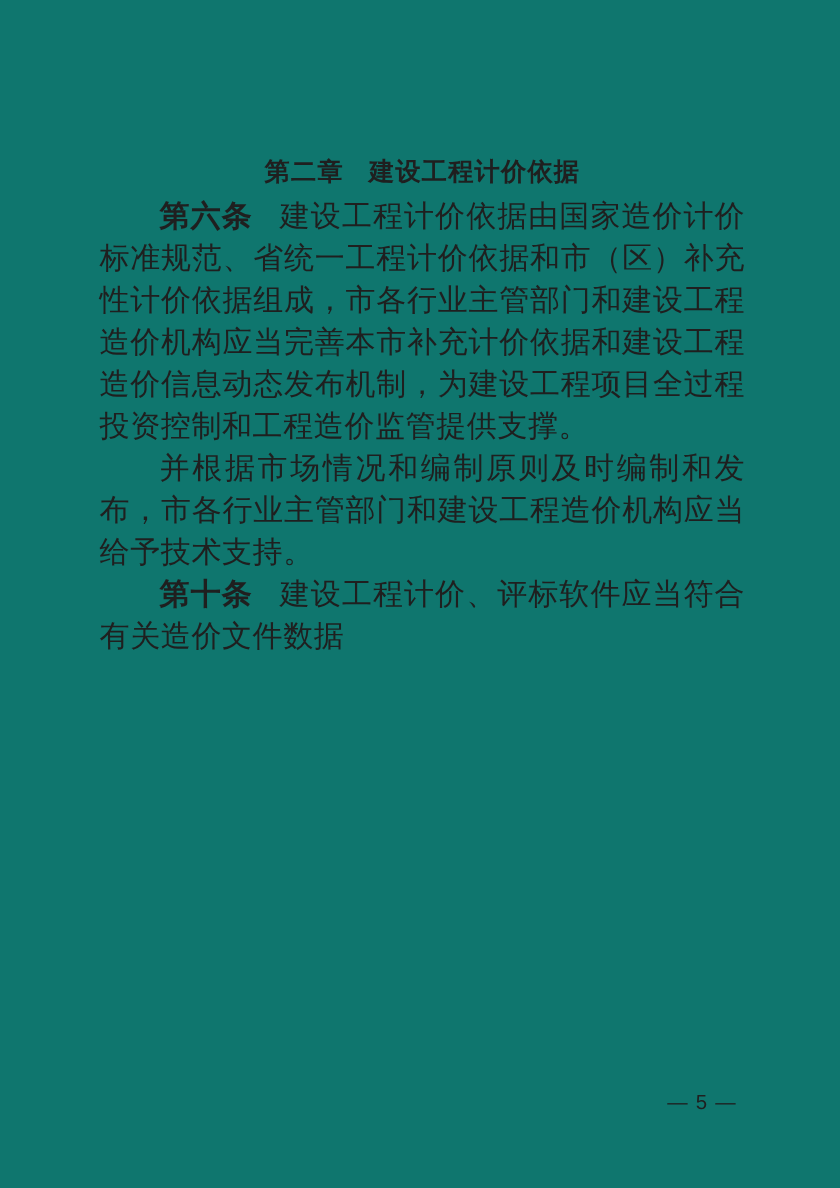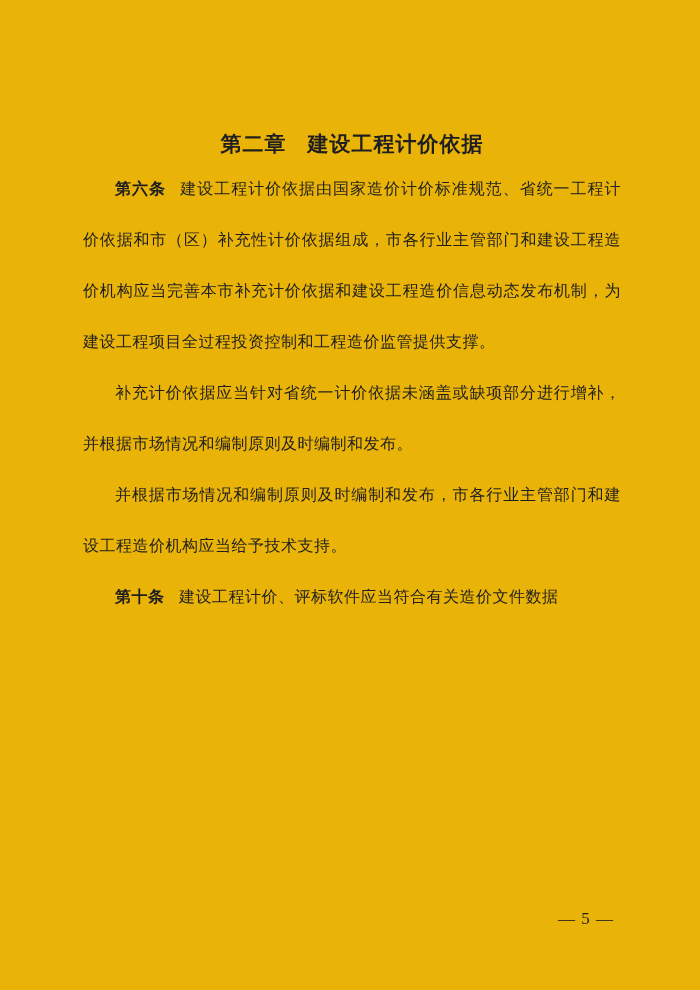--- a/index.html
+++ b/index.html
@@ -1,23 +1,23 @@
 <!DOCTYPE html>
 <html><head>
 <meta charset="utf-8">
 <style>
   html, body { margin: 0; padding: 0; }
   body { background: #ffffff; }
   .page {
     position: relative;
     width: 700px;
     height: 990px;
-    background: #eab308;
+    background: #0f766e;
     color: #1f1f1f;
-    font-family: Liberation Serif, serif;
+    font-family: Liberation Sans, sans-serif;
     overflow: hidden;
     box-sizing: border-box;
   }
   .content {
     position: absolute;
     left: 83px;
     top: 126px;
     width: 538px;
   }
   .chapter-title {
@@ -25,22 +25,22 @@
     font-size: 21px;
     font-weight: bold;
     line-height: 36px;
     text-align: center;
     letter-spacing: 1px;
     white-space: nowrap;
   }
   .chapter-title .chapter-label { margin-right: 1em; }
   .para {
     margin: 0;
-    font-size: 16px;
-    line-height: 51px;
+    font-size: 25px;
+    line-height: 35px;
     text-align: justify;
     text-justify: inter-ideograph;
     text-indent: 2em;
     letter-spacing: 0.5px;
   }
   .para .lead {
     font-weight: bold;
     margin-right: 0.9em;
   }
   .page-footer {
@@ -56,21 +56,20 @@
 </head>
 <body>
 
 <div class="page">
   <div class="content">
 
     <h1 class="chapter-title"><span class="chapter-label">第二章</span><span>建设工程计价依据</span></h1>
 
     <p class="para"><b class="lead">第六条</b><span>建设工程计价依据由国家造价计价标准规范、省统一工程计价依据和市（区）补充性计价依据组成，市各行业主管部门和建设工程造价机构应当完善本市补充计价依据和建设工程造价信息动态发布机制，为建设工程项目全过程投资控制和工程造价监管提供支撑。</span></p>
 
-    <p class="para"><span>补充计价依据应当针对省统一计价依据未涵盖或缺项部分进行增补，并根据市场情况和编制原则及时编制和发布。</span></p>
 
 
 
 
     <p class="para"><span>并根据市场情况和编制原则及时编制和发布，市各行业主管部门和建设工程造价机构应当给予技术支持。</span></p>
 
 
     <p class="para"><b class="lead">第十条</b><span>建设工程计价、评标软件应当符合有关造价文件数据</span></p>
 
   </div>

